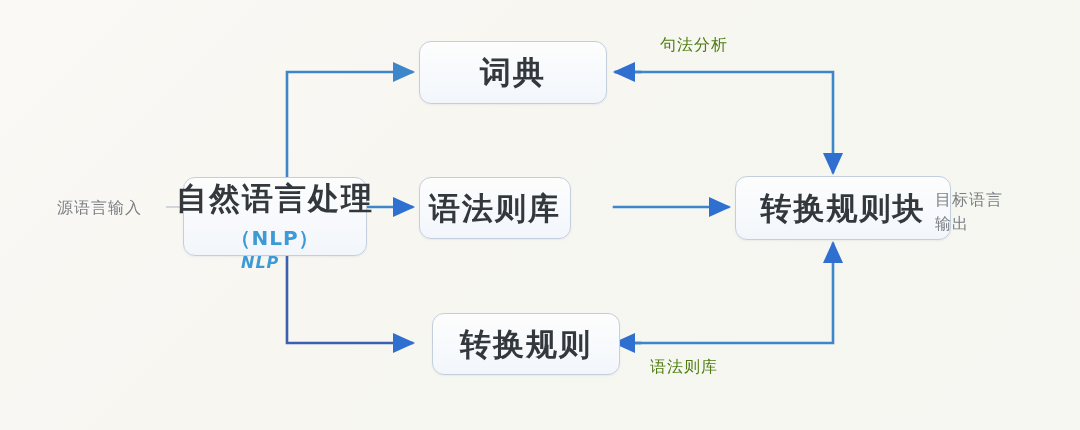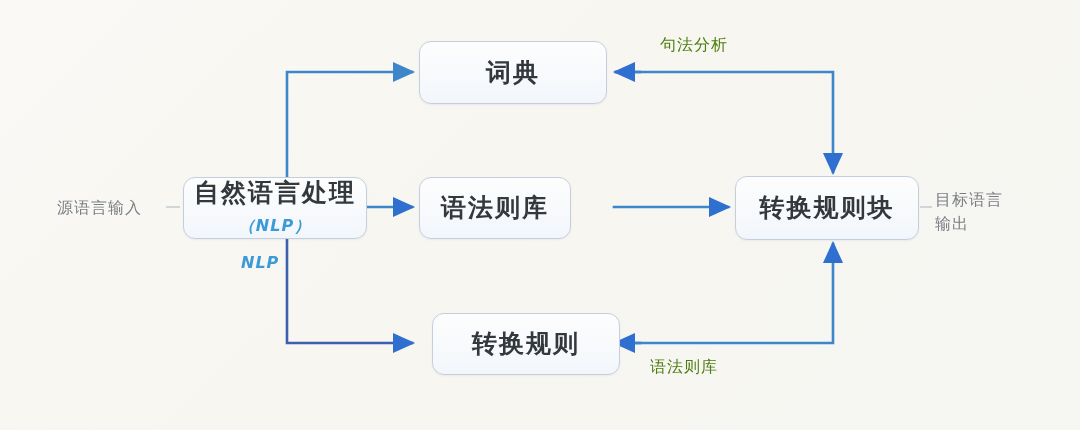--- a/index.html
+++ b/index.html
@@ -17,26 +17,26 @@
     box-sizing:border-box;
     border:1.4px solid #c3cfdd;
     border-radius:12px;
     background:linear-gradient(180deg,#fdfdfd 0%,#f7f9fc 60%,#f2f6fb 100%);
     box-shadow:0 1px 2px rgba(120,140,170,.10);
     display:flex;flex-direction:column;
     align-items:center;justify-content:center;
     color:#33383d;
   }
   .node .title{
-    font-size:25px;font-weight:700;letter-spacing:2px;
+    font-size:31px;font-weight:700;letter-spacing:2px;
     line-height:1.1;white-space:nowrap;
   }
   .node .sub{
-    font-size:16px;font-weight:700;letter-spacing:1px;
-    color:#3c9ad6;margin-top:2px;white-space:nowrap;font-style:italic;
+    font-size:20px;font-weight:700;letter-spacing:1px;
+    color:#3c9ad6;margin-top:2px;white-space:nowrap;
   }
 
   .edge-label{
     position:absolute;
     font-size:16px;color:#4d7c0f;letter-spacing:1px;
     white-space:nowrap;
   }
   .side-label{
     position:absolute;
     font-size:16px;color:#7b7f85;letter-spacing:1px;
@@ -92,38 +92,38 @@
     <g>
       <path d="M616,343 L833,343 L833,244" stroke="#3d86c9" stroke-width="2.6" fill="none" stroke-linecap="square" stroke-linejoin="miter" marker-end="url(#ah)"></path>
       <path d="M640,343 L616,343" stroke="#3d86c9" stroke-width="2.6" fill="none" stroke-linecap="square" marker-end="url(#ah)"></path>
     </g>
 
     <g>
       <path d="M920,207 L932,207" stroke="#c7cdd4" stroke-width="1.6" fill="none"></path>
     </g>
   </svg>
 
-  <div class="node" style="left:183px;top:177px;width:184px;height:62px;gap:8px;">
+  <div class="node" style="left:183px;top:177px;width:184px;height:79px;gap:8px;">
     <div class="title">自然语言处理</div>
     <div class="sub">（NLP）</div>
   </div>
 
   <div class="node" style="left:419px;top:41px;width:188px;height:63px;">
     <div class="title">词典</div>
   </div>
 
   <div class="node" style="left:419px;top:177px;width:152px;height:62px;text-align:center;">
     <div class="title">语法则库</div>
   </div>
 
   <div class="node" style="left:432px;top:313px;width:188px;height:62px;">
     <div class="title">转换规则</div>
   </div>
 
-  <div class="node" style="left:735px;top:176px;width:184px;height:64px;">
+  <div class="node" style="left:735px;top:176px;width:216px;height:64px;">
     <div class="title">转换规则块</div>
   </div>
 
   <div class="side-label" style="left:57px;top:196px;width:110px;">
     <span>源语言输入</span>
   </div>
 
   <div class="side-label" style="left:935px;top:188px;width:92px;">
     <div>目标语言</div>
     <div>输出</div>

